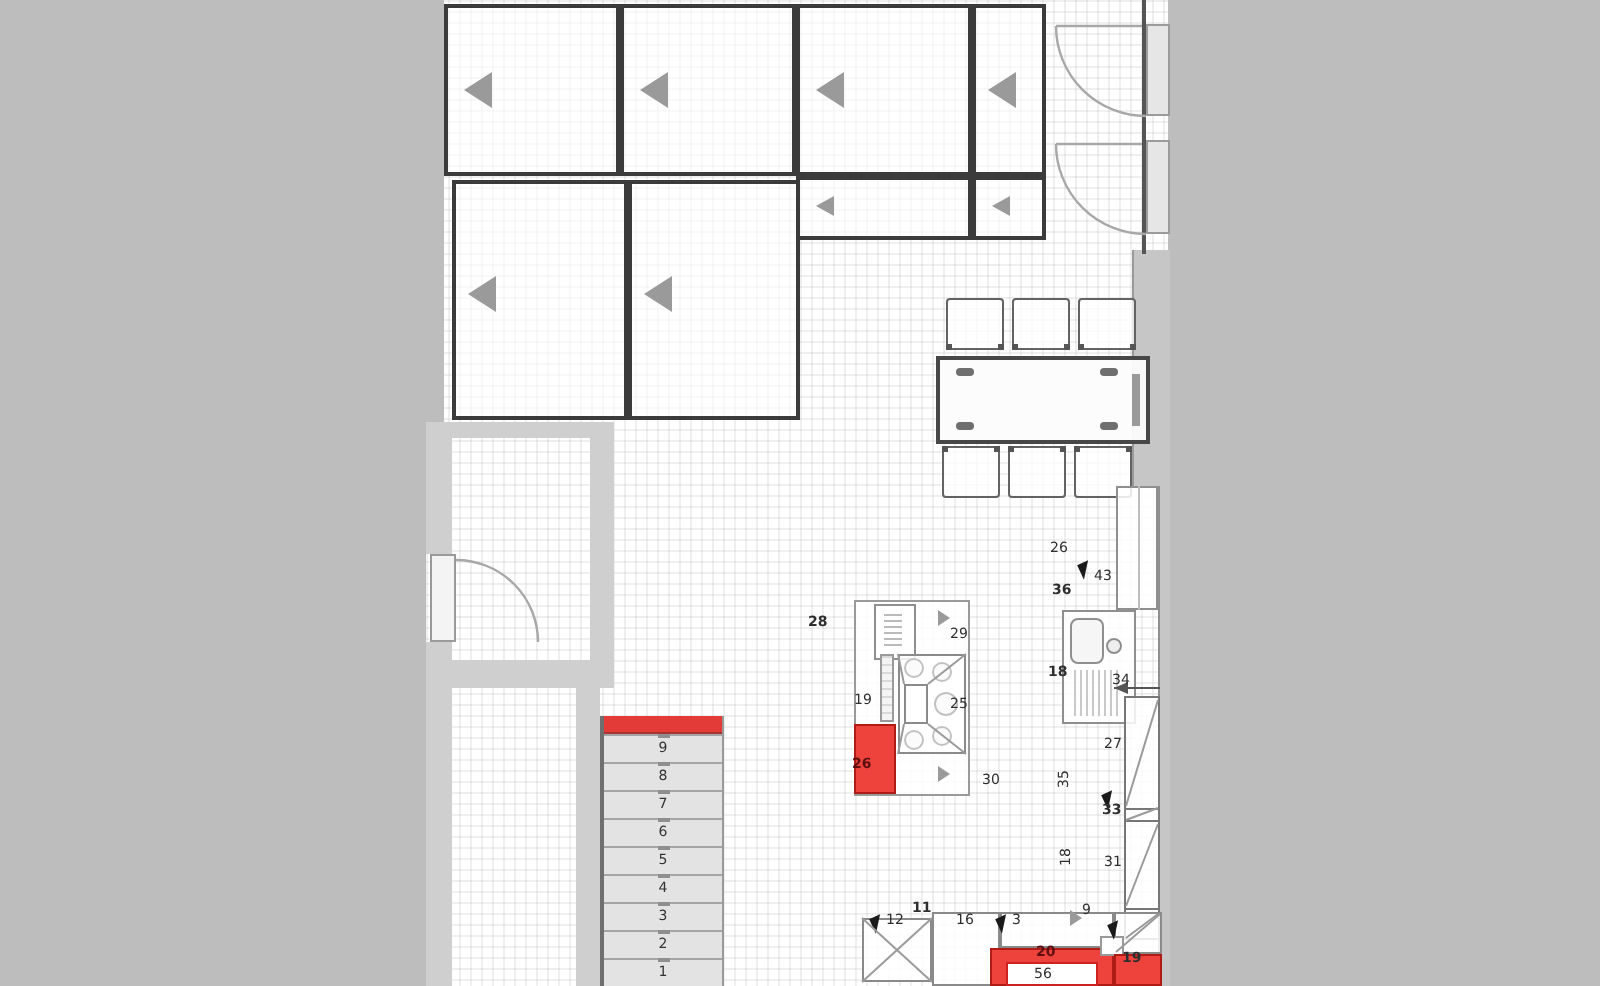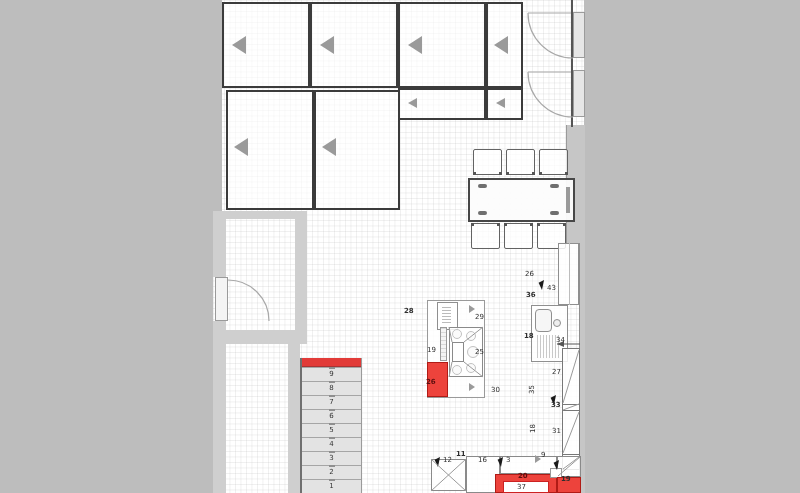--- a/index.html
+++ b/index.html
@@ -203,17 +203,17 @@
       <div class="lbl rot" style="left: 528px; top: 394px;">35</div>
       <div class="lbl b" style="left: 551px; top: 401px;">33</div>
       <div class="lbl rot" style="left: 529px; top: 433px;">18</div>
       <div class="lbl" style="left: 552px; top: 427px;">31</div>
       <div class="lbl" style="left: 541px; top: 451px;">9</div>
       <div class="lbl" style="left: 443px; top: 456px;">12</div>
       <div class="lbl" style="left: 478px; top: 456px;">16</div>
       <div class="lbl" style="left: 456px; top: 450px; font-weight: bold;">11</div>
       <div class="lbl" style="left: 506px; top: 456px;">3</div>
       <div class="lbl b" style="left: 518px; top: 472px; color: rgb(93, 15, 15);">20</div>
-      <div class="lbl" style="left: 517px; top: 483px;">37</div>
+      <div class="lbl" style="left: 517px; top: 483px;">56</div>
       <div class="lbl b" style="left: 561px; top: 475px;">19</div>
     </div>
 
 </div>
 
 </body></html>

